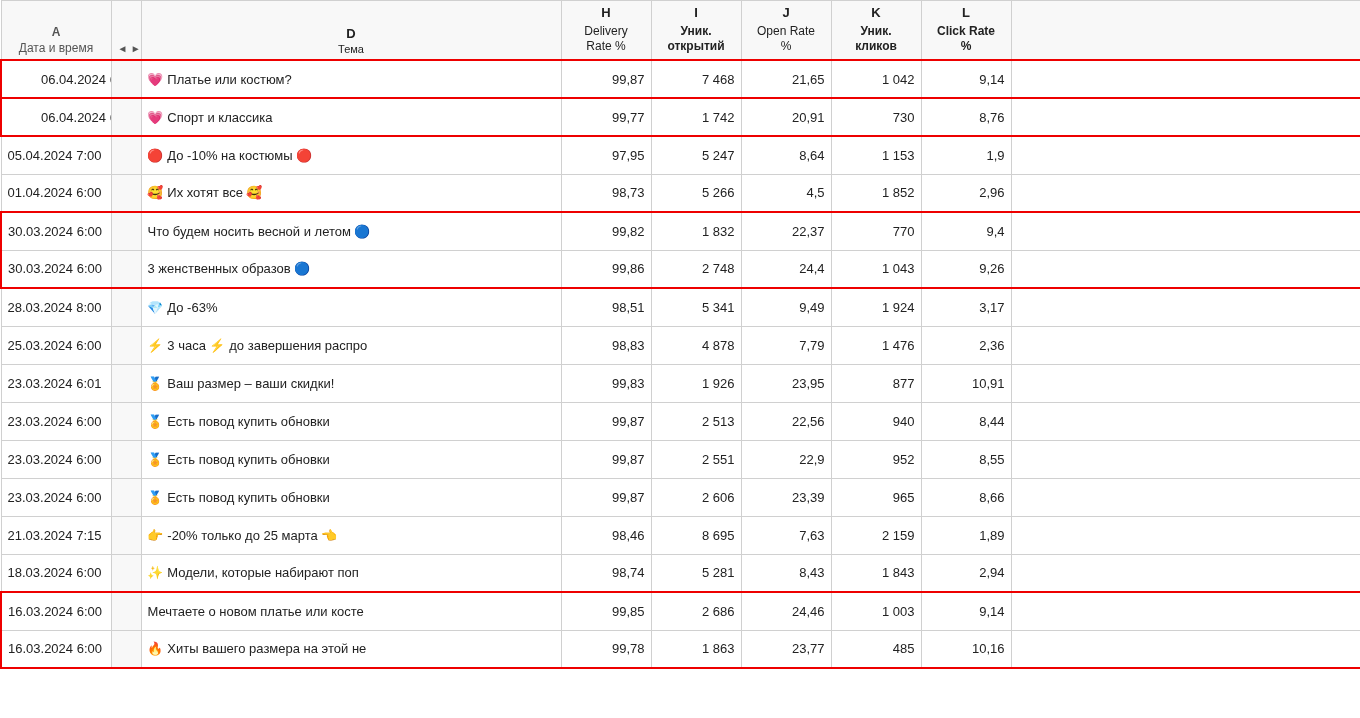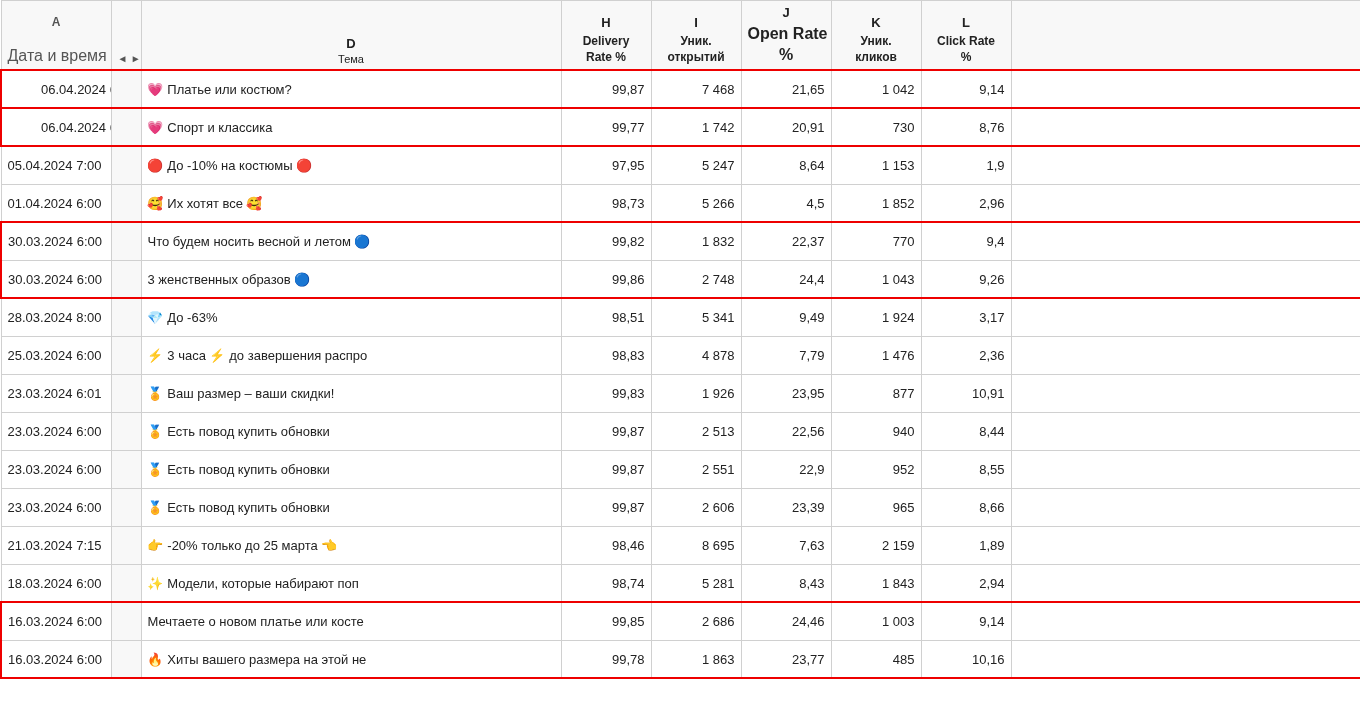--- a/index.html
+++ b/index.html
@@ -119,41 +119,41 @@
       <col class="col-i">
       <col class="col-j">
       <col class="col-k">
       <col class="col-l">
       <col class="col-extra">
     </colgroup>
     <thead>
       <tr class="header-row">
         <th class="col-nav">
           <div>A</div>
-          <div style="margin-top:18px; font-weight:normal; font-size:16px;">Дата и время</div>
+          <div style="margin-top:2px; font-weight:normal; font-size:12px;">Дата и время</div>
         </th>
         <th class="col-nav">
           <span class="nav-arrow">◄</span>
           <span class="nav-arrow">►</span>
         </th>
         <th>
           <div>D</div>
           <div style="margin-top:2px; font-weight:normal; font-size:11px;">Тема</div>
         </th>
         <th class="multi-line">
           <div>H</div>
-          <div style="margin-top:2px; font-weight:bold; font-size:12px; line-height:1.3;">Delivery<br>Rate %</div>
+          <div style="margin-top:2px; font-weight:normal; font-size:12px; line-height:1.3;">Delivery<br>Rate %</div>
         </th>
         <th class="multi-line">
           <div>I</div>
           <div style="margin-top:2px; font-weight:bold; font-size:12px; line-height:1.3;">Уник.<br>открытий</div>
         </th>
         <th class="multi-line">
           <div>J</div>
-          <div style="margin-top:2px; font-weight:bold; font-size:16px; line-height:1.3;">Open Rate<br>%</div>
+          <div style="margin-top:2px; font-weight:normal; font-size:12px; line-height:1.3;">Open Rate<br>%</div>
         </th>
         <th class="multi-line">
           <div>K</div>
           <div style="margin-top:2px; font-weight:bold; font-size:12px; line-height:1.3;">Уник.<br>кликов</div>
         </th>
         <th class="multi-line">
           <div>L</div>
           <div style="margin-top:2px; font-weight:bold; font-size:12px; line-height:1.3;">Click Rate<br>%</div>
         </th>
         <th style="background:#f8f8f8;"></th>

